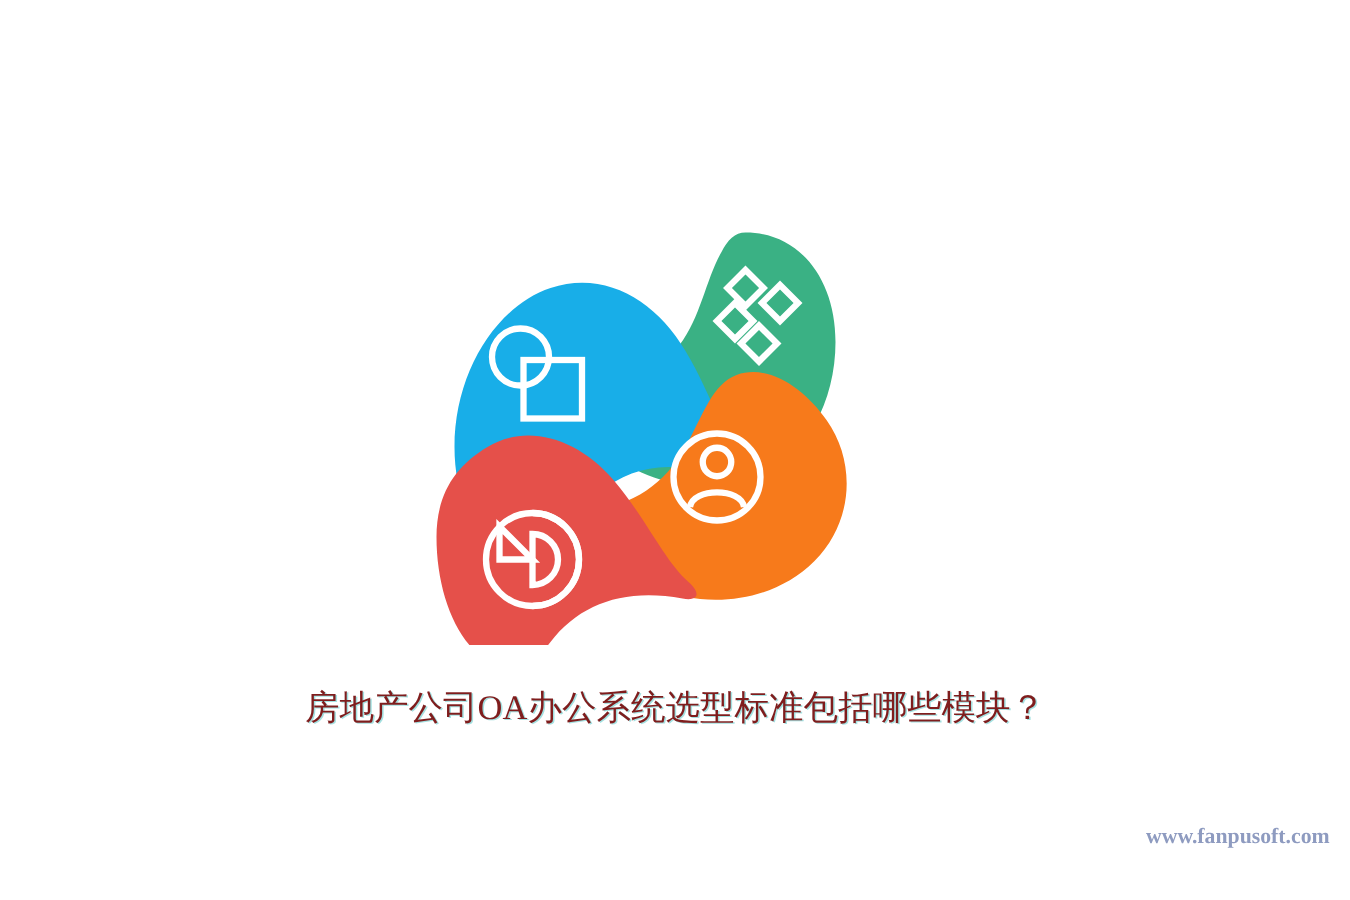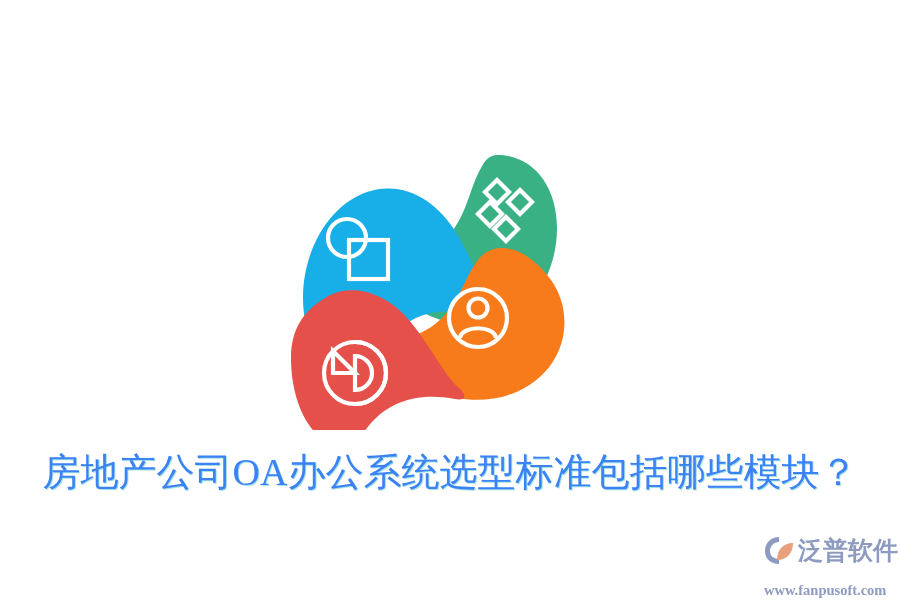--- a/index.html
+++ b/index.html
@@ -37,24 +37,24 @@
   }
 
   
   #caption {
     position: absolute;
     left: 0;
     top: 450px;
     width: 900px;
     text-align: center;
     font-family: "Liberation Serif", "DejaVu Serif", serif;
-    font-size: 38px;
+    font-size: 23px;
     line-height: 44px;
     letter-spacing: 0px;
-    color: #3b82f6;
+    color: #7f1d1d;
     white-space: nowrap;
     text-shadow: 1px 1px 0 rgba(90, 200, 200, 0.55);
   }
 
   
   #watermark {
     position: absolute;
     left: 762px;
     top: 534px;
     width: 134px;
@@ -178,32 +178,16 @@
           <path d="M 70 226 A 17 17 0 0 1 70 260 L 70 243 Z"></path>
         </g>
       </g>
 
     </svg>
   </div>
 
   <div id="caption">房地产公司OA办公系统选型标准包括哪些模块？</div>
 
   <div id="watermark">
-    <div id="watermark-top">
-      <span id="watermark-icon">
-        <svg viewBox="0 0 34 32" xmlns="http://www.w3.org/2000/svg">
-          <path d="M 17 3
-                   C 9 3 3 9 3 17
-                   C 3 25 9 30 17 30
-                   L 17 25
-                   C 12 25 8 22 8 17
-                   C 8 12 12 8 17 8 Z" fill="#8e9bc0"></path>
-          <path d="M 15 26
-                   C 15 16 21 9 31 9
-                   C 31 19 25 26 15 26 Z" fill="#e8a07a"></path>
-        </svg>
-      </span>
-      <span id="watermark-name">泛普软件</span>
-    </div>
     <div id="watermark-url">www.fanpusoft.com</div>
   </div>
 
 </div>
 
 </body></html>

